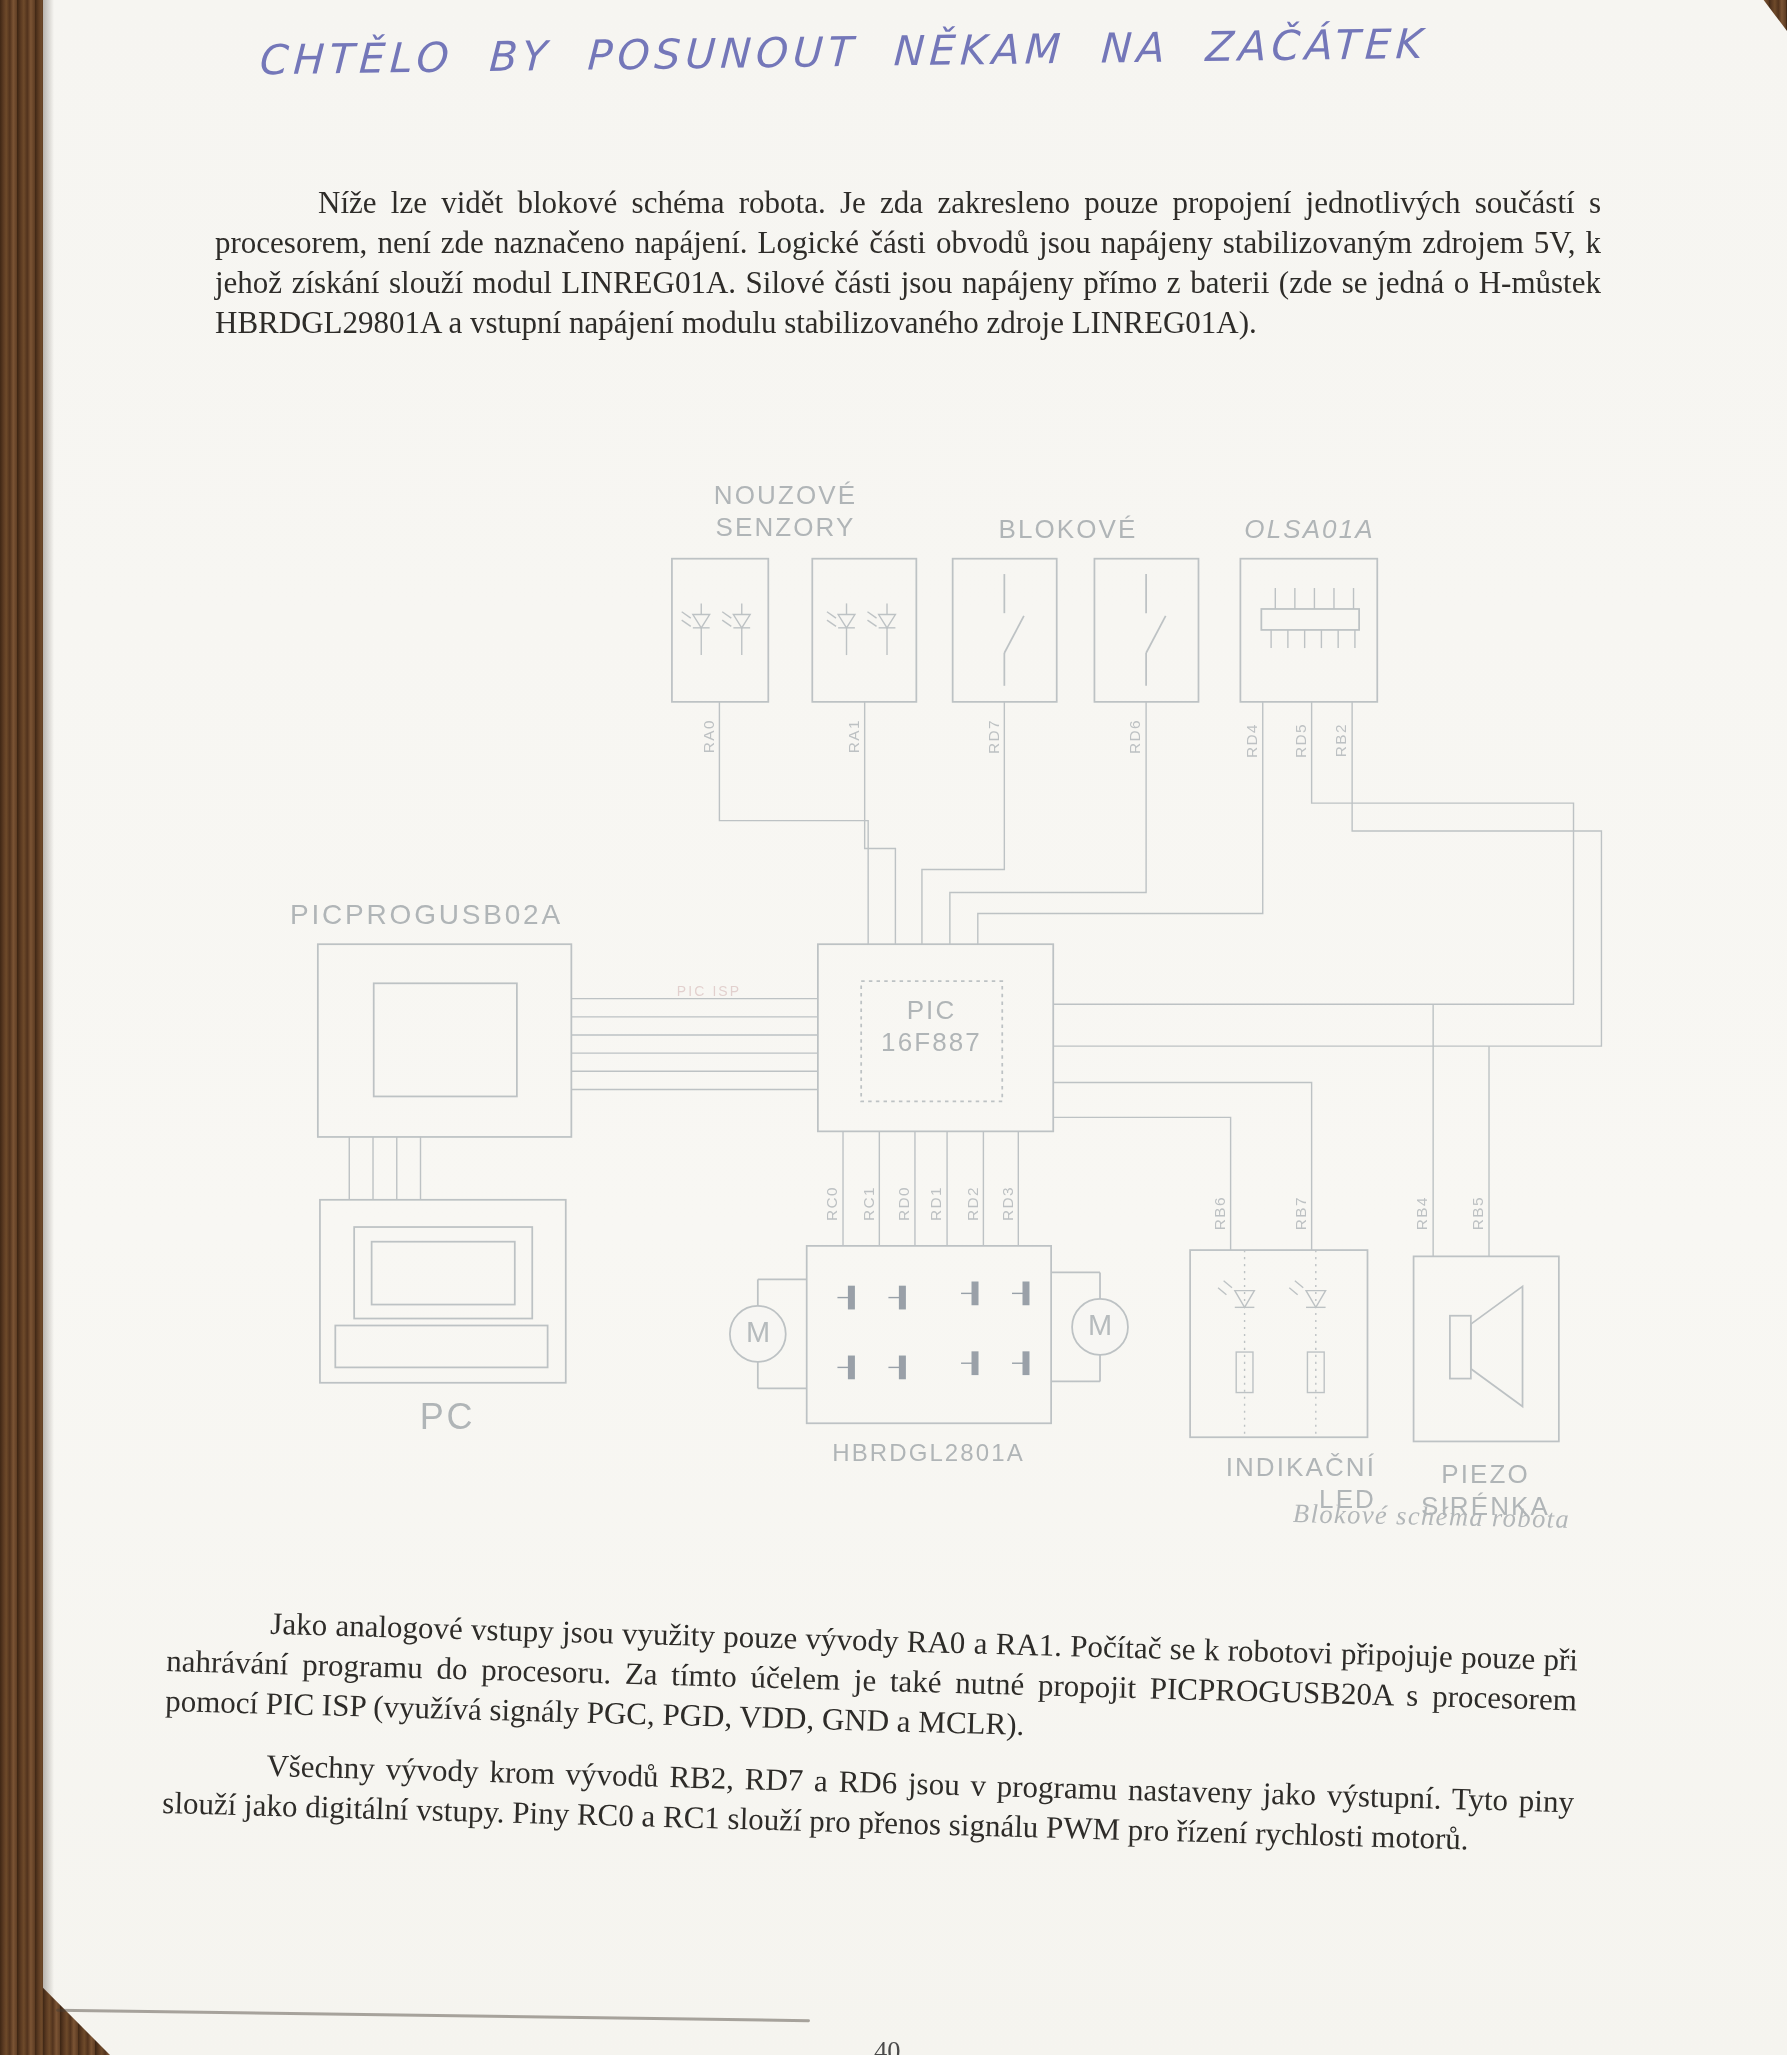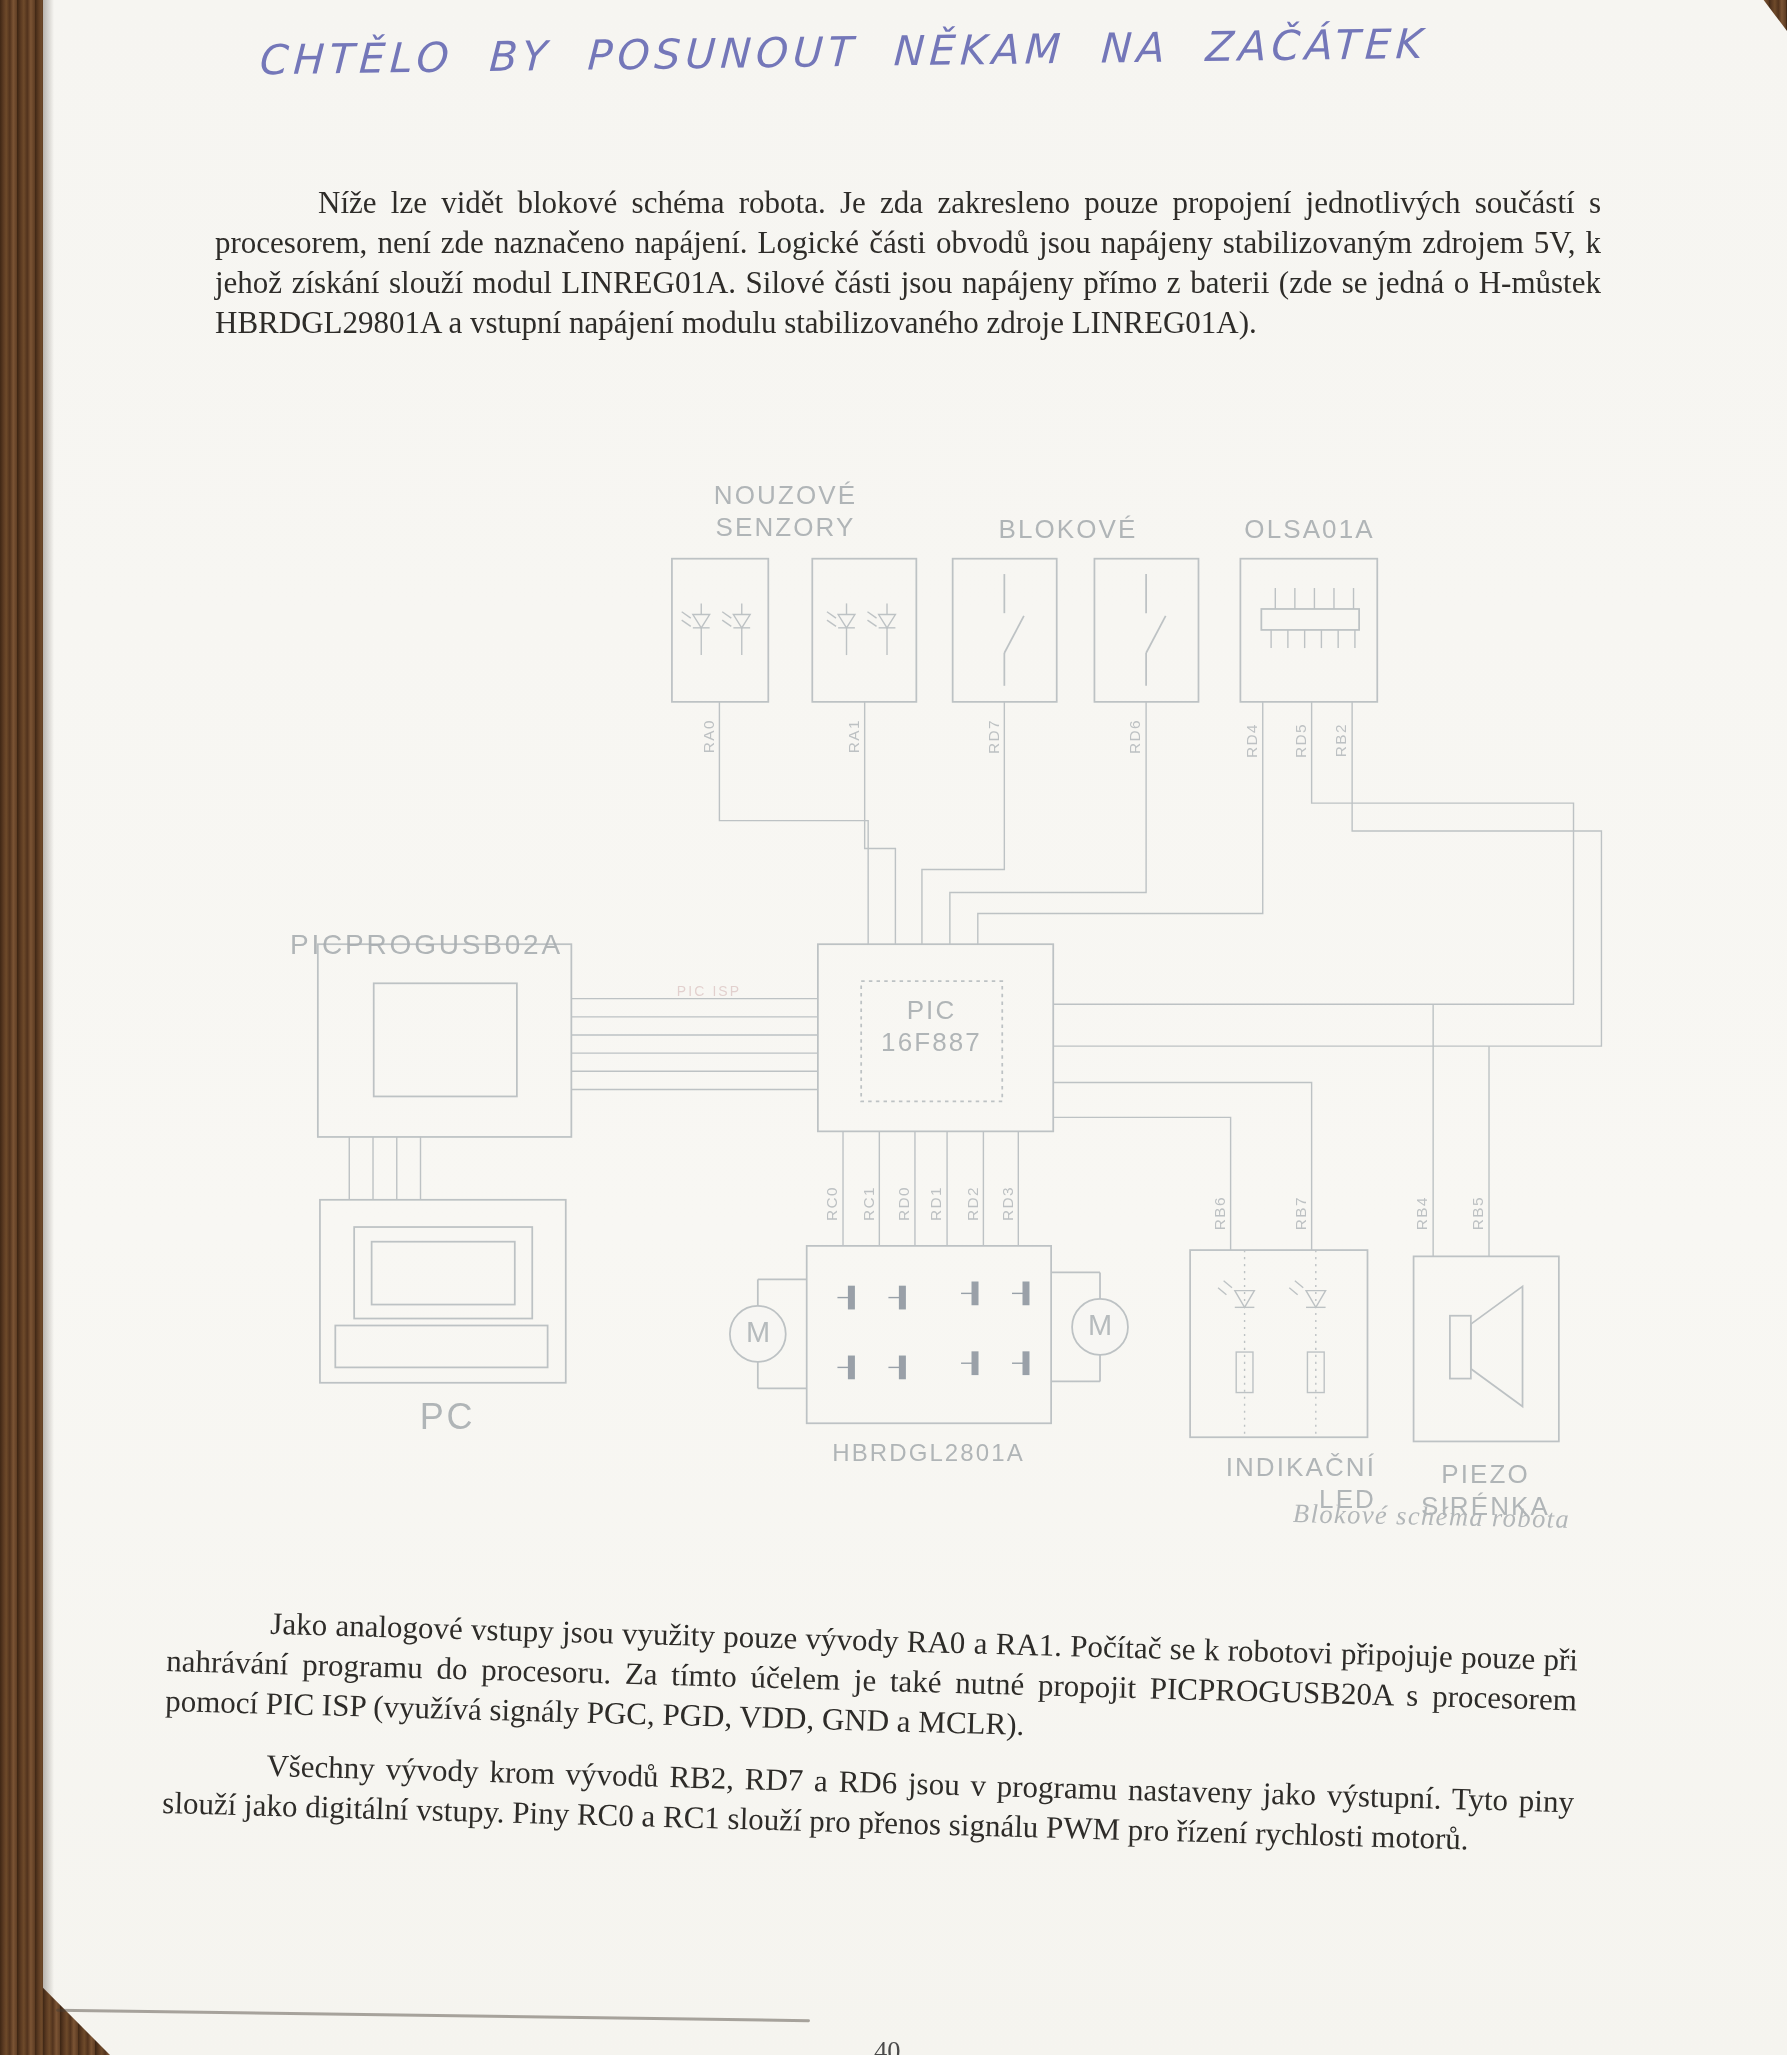--- a/index.html
+++ b/index.html
@@ -215,22 +215,22 @@
       <line x1="568" y1="1628" x2="568" y2="1718"></line>
       <line x1="602" y1="1628" x2="602" y2="1718"></line>
     </g>
   </svg>
 
   <div class="dlabel" style="left:667px;top:479px;width:237px;">
     <div>NOUZOVÉ</div>
     <div>SENZORY</div>
   </div>
   <div class="dlabel" style="left:946px;top:513px;width:244px;">BLOKOVÉ</div>
-  <div class="dlabel" style="left:1205px;top:513px;width:209px;">OLSA01A</div>
-  <div class="dlabel" style="left:290px;top:899px;width:321px;text-align:left;font-size:28px;letter-spacing:2.8px;margin-top:30px;">PICPROGUSB02A</div>
+  <div class="dlabel" style="left:1205px;top:513px;width:209px;font-style:italic;">OLSA01A</div>
+  <div class="dlabel" style="left:290px;top:899px;width:321px;text-align:left;font-size:28px;letter-spacing:2.8px;">PICPROGUSB02A</div>
   <div class="dlabel" style="left:861px;top:954px;width:141px;margin-top:40px;">
     <div>PIC</div>
     <div>16F887</div>
   </div>
   <div class="dlabel" style="left:653px;top:975px;width:112px;font-size:14px;color:#c9a3a3;opacity:.45;">PIC ISP</div>
   <div class="dlabel" style="left:796px;top:1437px;width:265px;font-size:24px;">HBRDGL2801A</div>
   <div class="dlabel" style="left:1180px;top:1451px;width:196px;text-align:right;">
     <div>INDIKAČNÍ</div>
     <div>LED</div>
   </div>

